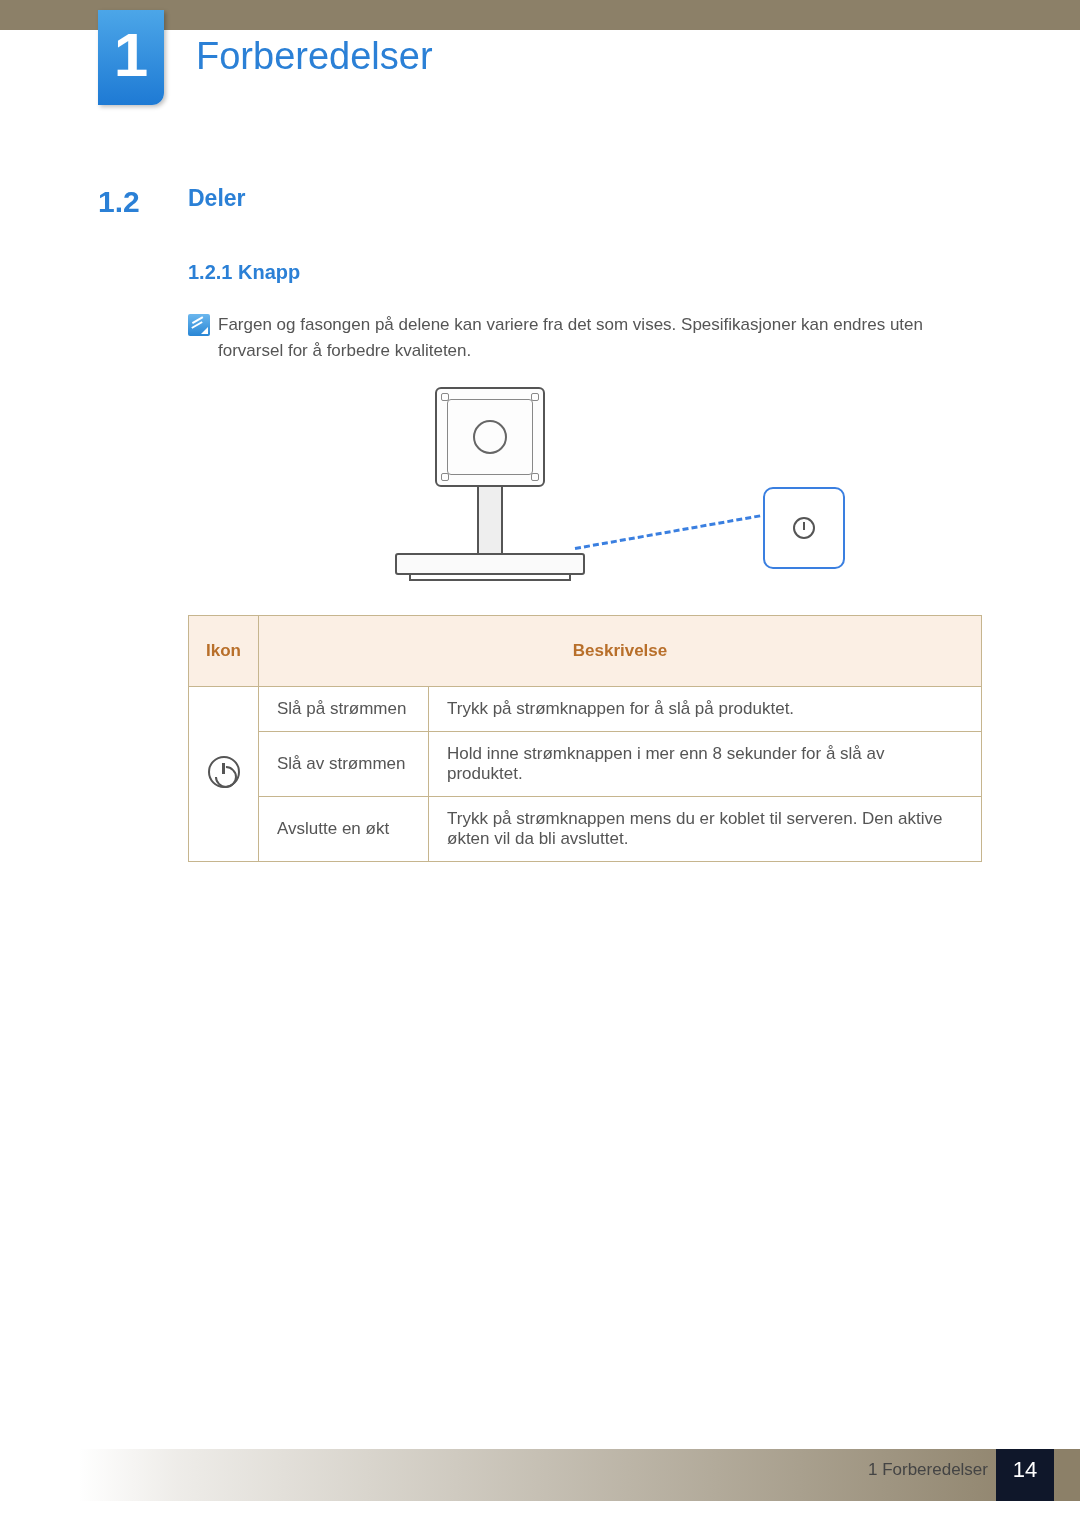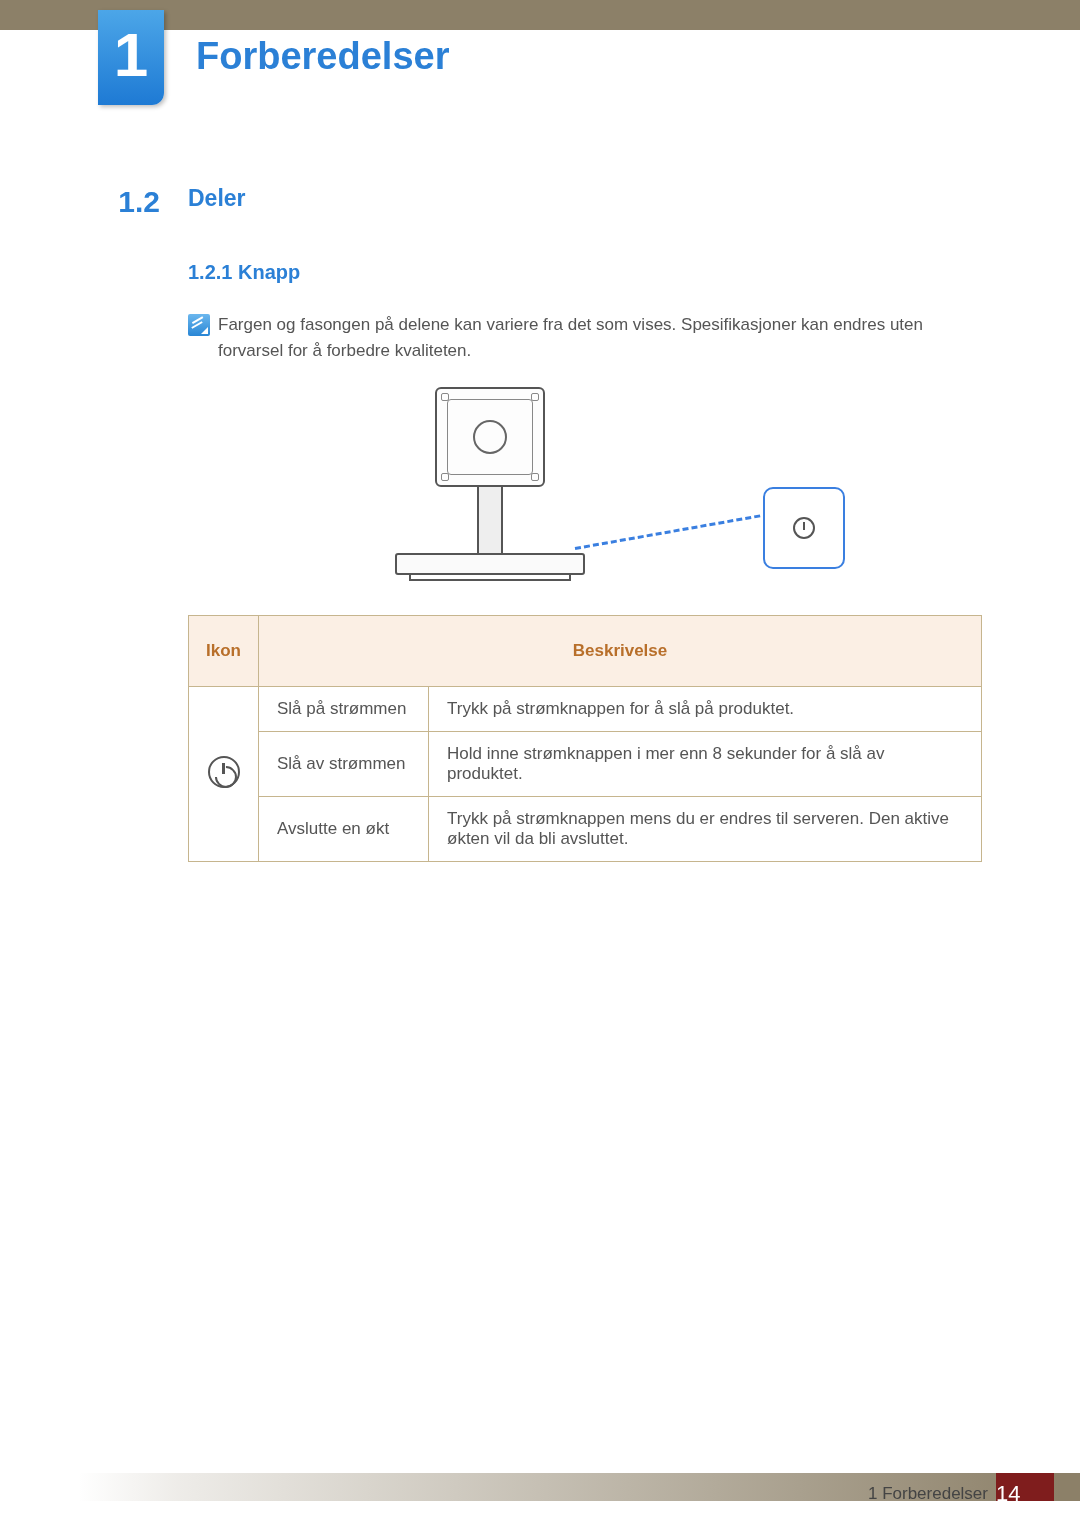--- a/index.html
+++ b/index.html
@@ -31,30 +31,30 @@
     font-weight: bold;
     text-align: center;
     line-height: 90px;
     box-shadow: 2px 2px 4px rgba(0,0,0,0.25);
   }
   .chapter-title {
     position: absolute;
     top: 35px;
     left: 196px;
     font-size: 38px;
-    font-weight: bold;
+    font-weight: normal;
     color: #2B80D6;
   }
   .content {
     position: absolute;
     top: 185px;
     left: 98px;
     right: 98px;
   }
-  .h2-row { display: flex; gap: 28px; margin-bottom: 42px; text-align: right; }
+  .h2-row { display: flex; gap: 28px; margin-bottom: 42px; }
   .h2-num { color: #2B80D6; font-size: 30px; font-weight: bold; min-width: 62px; }
   .h2-title { color: #2B80D6; font-size: 23px; font-weight: bold; }
   .sub-block { margin-left: 90px; }
   .h3-row { color: #2B80D6; font-size: 20px; font-weight: bold; margin-bottom: 28px; }
   .note-row { display: flex; gap: 8px; align-items: flex-start; font-size: 17px; line-height: 1.5; color:#555; }
   .note-icon {
     width: 22px; height: 22px; flex: 0 0 22px;
     background: linear-gradient(180deg,#6BB7EE 0%, #2986D5 100%);
     border-radius: 2px;
     position: relative;
@@ -118,24 +118,24 @@
   }
   .power-icon::before{
     content:""; position:absolute; top:5px; left:50%; width:2.5px; height:11px; margin-left:-1.25px; background:#555;
   }
   .power-icon::after{
     content:""; position:absolute; top:8px; left:50%; width:18px; height:18px; margin-left:-9px;
     border:2.5px solid #555; border-top-color:transparent; border-radius:50%;
     transform: rotate(-45deg);
   }
   
-  .footer-bar { position:absolute; left:0; right:0; bottom:26px; height:28px; }
+  .footer-bar { position:absolute; left:0; right:0; bottom:26px; height:52px; }
   .footer-grad { position:absolute; left:78px; right:0; top:0; bottom:0; background: linear-gradient(90deg, rgba(140,128,104,0) 0%, rgba(140,128,104,0.15) 10%, #8C8068 98%);}
   .footer-text { position:absolute; right:92px; top:0; line-height:42px; color:#444; font-size:17px;}
-  .footer-page-box { position:absolute; right:26px; top:0; bottom:0; width:58px; background:#7f1d1d; color:#fff; font-size:22px; text-align:left; line-height:42px;}
+  .footer-page-box { position:absolute; right:26px; top:0; bottom:0; width:58px; background:#0f172a; color:#fff; font-size:22px; text-align:center; line-height:42px;}
 </style>
 </head>
 <body>
 
 <div class="top-bar"></div>
 
 <div class="chapter-tab">1</div>
 <div class="chapter-title">Forberedelser</div>
 
 <div class="content">
@@ -186,21 +186,21 @@
           </td>
           <td class="act">Slå på strømmen</td>
           <td>Trykk på strømknappen for å slå på produktet.</td>
         </tr>
         <tr>
           <td class="act">Slå av strømmen</td>
           <td>Hold inne strømknappen i mer enn 8 sekunder for å slå av produktet.</td>
         </tr>
         <tr>
           <td class="act">Avslutte en økt</td>
-          <td>Trykk på strømknappen mens du er endres til serveren. Den aktive økten vil da bli avsluttet.</td>
+          <td>Trykk på strømknappen mens du er koblet til serveren. Den aktive økten vil da bli avsluttet.</td>
         </tr>
       </tbody>
     </table>
   </div>
 </div>
 
 <div class="footer-bar">
   <div class="footer-grad"></div>
   <div class="footer-text">1 Forberedelser</div>
   <div class="footer-page-box">14</div>

